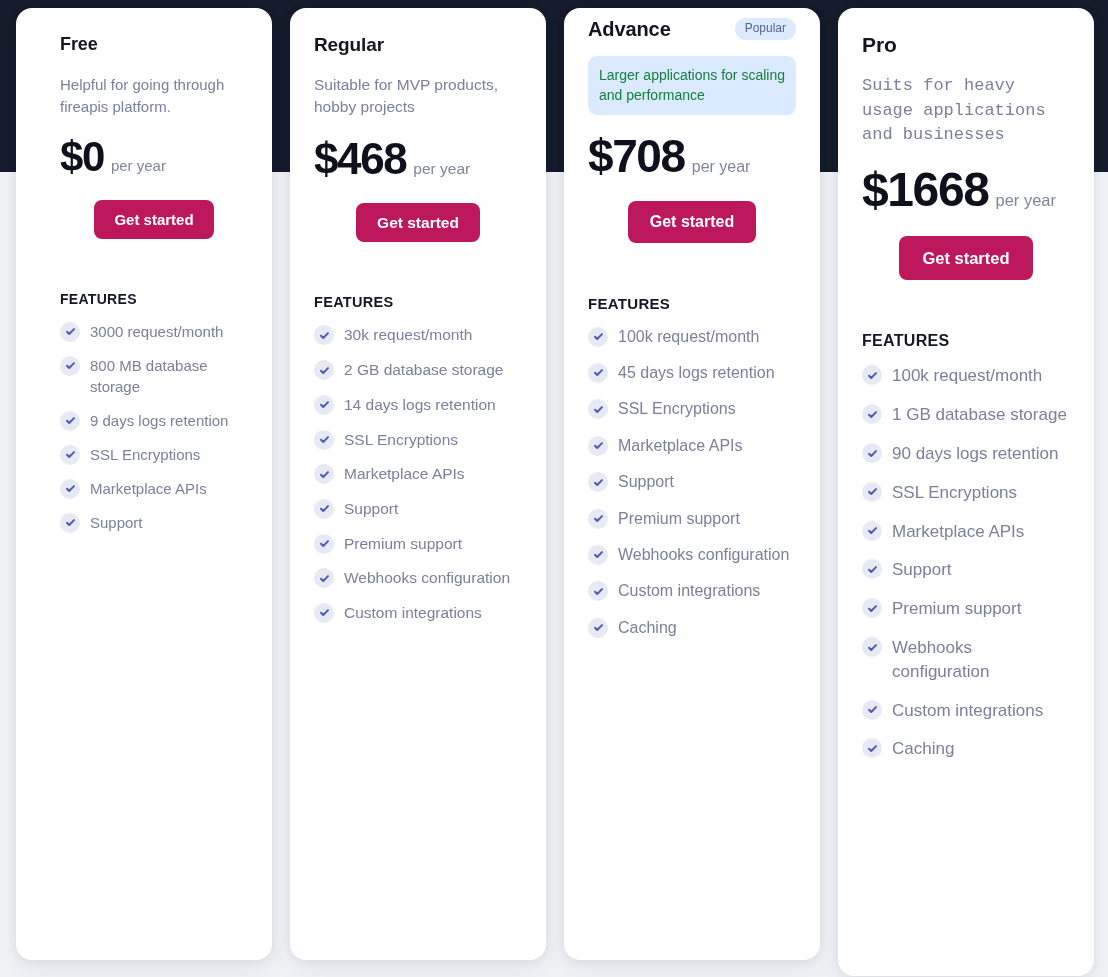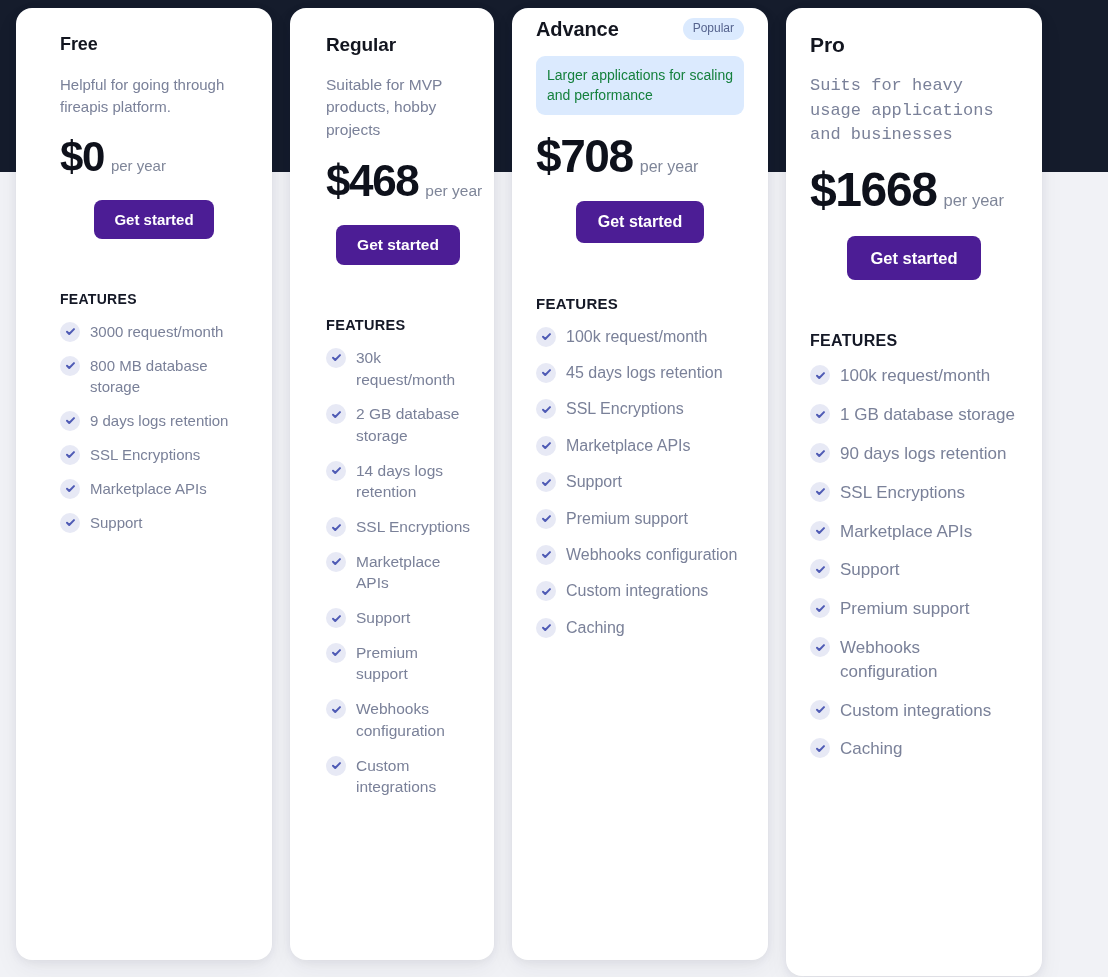--- a/index.html
+++ b/index.html
@@ -54,21 +54,21 @@
     overflow: hidden;
   }
 
   .card-inner {
     padding: 22px 24px 26px 24px;
     box-sizing: border-box;
   }
 
   
   .card.c0 { width: 256px; min-height: 952px; padding-left: 20px; }
-  .card.c1 { width: 204px; min-height: 952px; padding-left: 12px; }
+  .card.c1 { width: 256px; min-height: 952px; }
   .card.c2 { width: 256px; min-height: 952px; }
   .card.c3 { width: 256px; min-height: 968px; }
 
   .card.c0 .card-inner { font-size: 15px; padding-top: 24px; }
   .card.c1 .card-inner { font-size: 15.5px; padding-top: 24px; }
   .card.c2 .card-inner { font-size: 16.5px; padding-top: 8px; }
   .card.c3 .card-inner { font-size: 17.5px; padding-top: 24px; }
 
   .plan-head {
     display: flex;
@@ -145,21 +145,21 @@
   .c2 .price-period { font-size: 16px; }
   .c3 .price-period { font-size: 16.5px; }
 
   .cta-wrap {
     display: flex;
     justify-content: center;
     margin-top: 22px;
   }
 
   .cta {
-    background: #4c1d95;
+    background: #be185d;
     color: #ffffff;
     border: none;
     border-radius: 8px;
     font-weight: bold;
     cursor: pointer;
     font-family: inherit;
     line-height: 1;
   }
   .c0 .cta { font-size: 15px; padding: 12px 20px; }
   .c1 .cta { font-size: 15.5px; padding: 12px 21px; }

